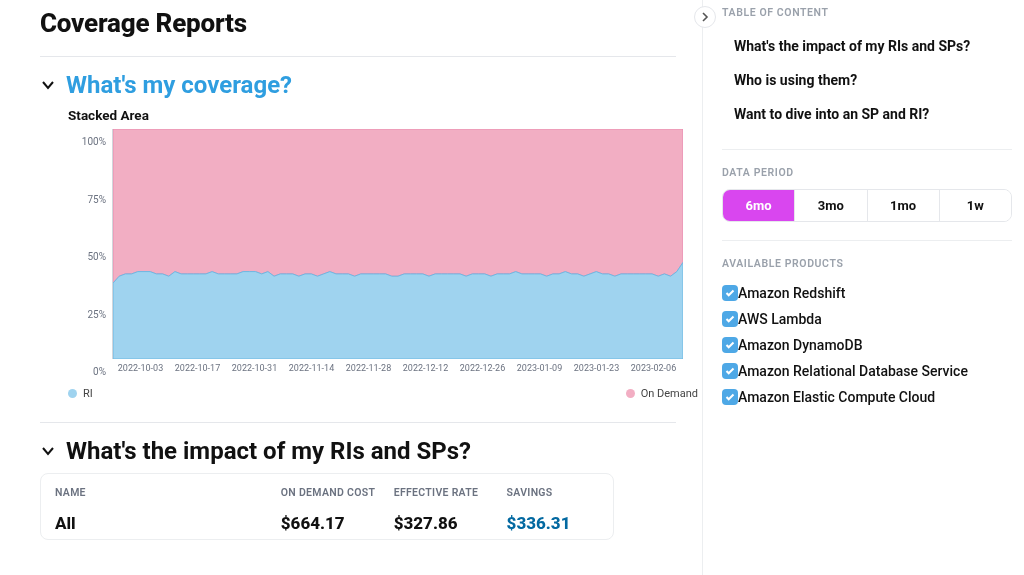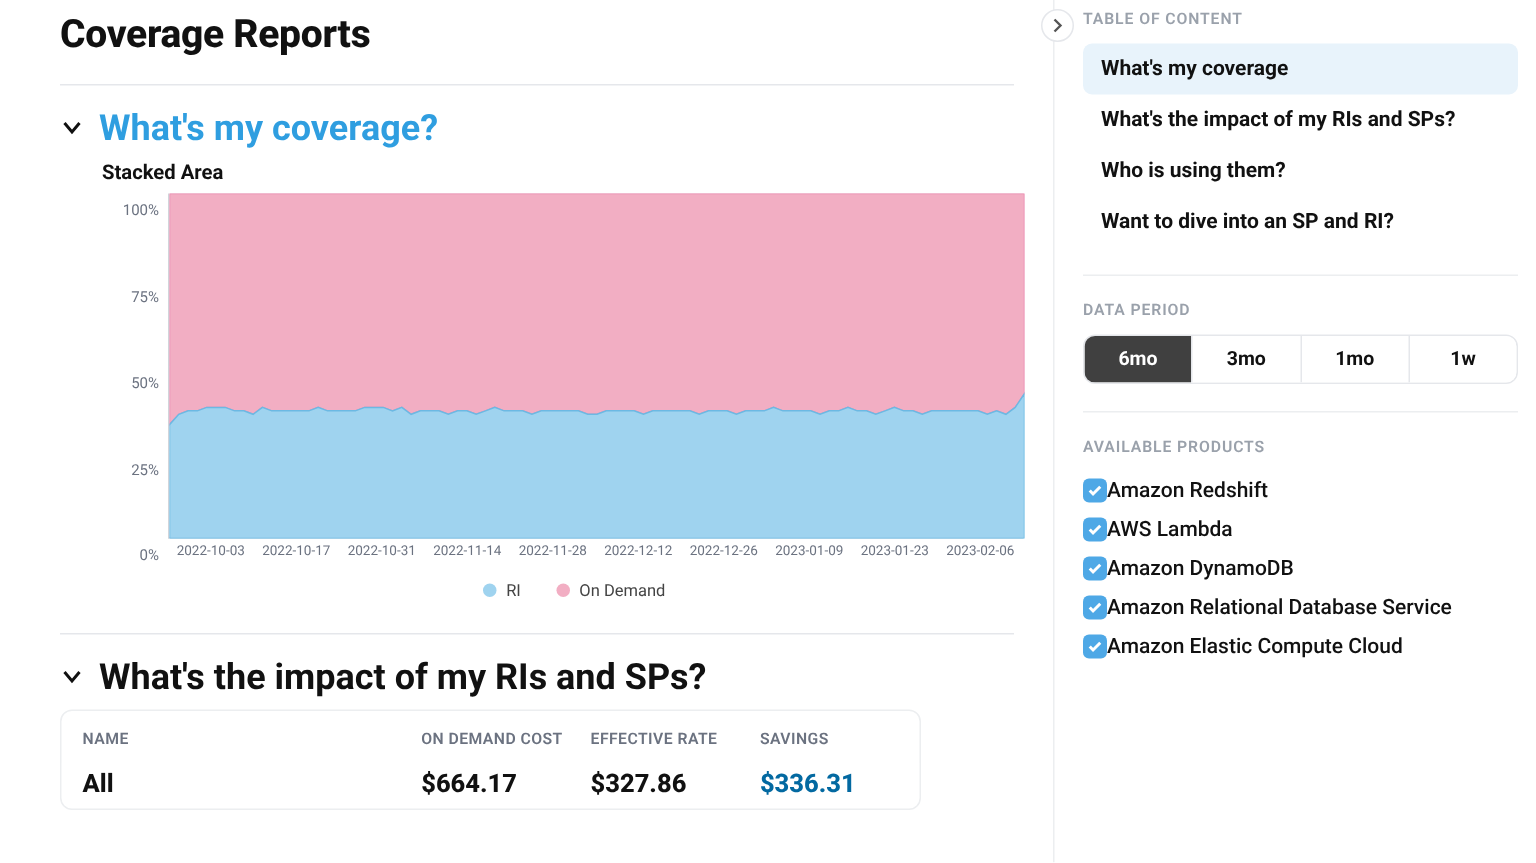--- a/index.html
+++ b/index.html
@@ -21,21 +21,21 @@
   .sec-title.active { color: #2f9ee0; }
   .chart-title { font-size: 13.5px; font-weight: 700; margin-left: 28px; margin-bottom: 6px; }
   .chart-wrap { position: relative; margin-left: 28px; width: 630px; }
   .y-axis { position: absolute; left: 0; top: 12px; width: 44px; height: 230px; }
   .y-tick { position: absolute; right: 6px; font-size: 10px; color: #6b7280; transform: translateY(-50%); }
   .plot { margin-left: 44px; width: 570px; height: 230px; border-left: 1px solid #d1d5db; border-bottom: 1px solid #d1d5db; position: relative; }
   .plot svg { position: absolute; left: 0; top: 0; }
   .grid-line { position: absolute; left: 0; width: 100%; border-top: 1px solid #f1f3f5; }
   .x-axis { margin-left: 44px; width: 570px; display: flex; font-size: 9px; color: #6b7280; margin-top: 4px; }
   .x-tick { flex: 1; text-align: center; white-space: nowrap; }
-  .legend { display: flex; justify-content: center; gap: 24px; margin-top: 14px; font-size: 11px; color: #444; }
+  .legend { display: flex; justify-content: space-between; gap: 24px; margin-top: 14px; font-size: 11px; color: #444; }
   .legend-item { display: flex; align-items: center; gap: 6px; }
   .swatch { width: 9px; height: 9px; border-radius: 50%; display: inline-block; }
   .hr2 { border: none; border-top: 1px solid #e5e7eb; margin: 22px 0 14px; }
   .impact-table { margin-left: 0; width: 574px; border: 1px solid #eceef0; border-radius: 8px; padding: 12px 14px 6px; }
   .thead, .trow { display: grid; grid-template-columns: 2.2fr 1.1fr 1.1fr 0.9fr; align-items: center; }
   .th { font-size: 10.5px; font-weight: 600; color: #6b7280; letter-spacing: 0.3px; text-transform: uppercase; }
   .trow { padding-top: 14px; }
   .trow .c { font-size: 17px; font-weight: 800; }
   .savings { color: #0369a1; }
   
@@ -43,21 +43,21 @@
   .panel-bar { position: absolute; left: 702px; top: 0; bottom: 0; width: 0; border-left: 1px solid #eceef0; }
   .collapse-btn { position: absolute; left: 694px; top: 6px; width: 22px; height: 22px; border: 1px solid #e5e7eb; border-radius: 999px; background: #fff; display: flex; align-items: center; justify-content: center; cursor: pointer; }
   .panel h6 { font-size: 10.5px; font-weight: 600; color: #9aa1ab; letter-spacing: 0.6px; margin-bottom: 10px; }
   .toc { list-style: none; margin-bottom: 18px; }
   .toc li { padding: 9px 12px; border-radius: 6px; font-size: 14px; font-weight: 700; cursor: pointer; }
   .toc li.active { background: #e8f3fb; }
   .panel .sep { border-top: 1px solid #eceef0; margin: 6px 0 16px; }
   .period-group { display: flex; border: 1px solid #e5e7eb; border-radius: 8px; overflow: hidden; }
   .period-btn { flex: 1; text-align: center; font-size: 13px; font-weight: 700; padding: 8px 0; background: #fff; cursor: pointer; border-left: 1px solid #e5e7eb; }
   .period-btn:first-child { border-left: none; }
-  .period-btn.active { background: #404040; color: #fff; }
+  .period-btn.active { background: #d946ef; color: #fff; }
   .products { list-style: none; margin-top: 4px; }
   .prod { display: flex; align-items: center; padding: 5px 0; font-size: 14px; font-weight: 500; cursor: pointer; }
   .cb { width: 16px; height: 16px; border-radius: 4px; background: #4ea8e6; display: inline-flex; align-items: center; justify-content: center; }
   .cb svg { width: 10px; height: 10px; }
 </style>
 </head>
 <body>
 
 <div class="main">
   <h1 class="page-title">Coverage Reports</h1>
@@ -142,21 +142,20 @@
 <div class="panel-bar"></div>
 <div class="collapse-btn">
   <svg width="10" height="10" viewBox="0 0 10 10">
       <path d="M3 1l4 4-4 4" fill="none" stroke="#555" stroke-width="1.6"></path>
     </svg>
 </div>
 
 <div class="panel">
   <h6>TABLE OF CONTENT</h6>
   <ul class="toc" id="toc">
-      <li class="active">What's my coverage</li>
       <li>What's the impact of my RIs and SPs?</li>
       <li>Who is using them?</li>
       <li>Want to dive into an SP and RI?</li>
     </ul>
   <div class="sep"></div>
 
   <h6>DATA PERIOD</h6>
   <div class="period-group" id="periods">
       <div class="period-btn active">6mo</div>
       <div class="period-btn">3mo</div>

